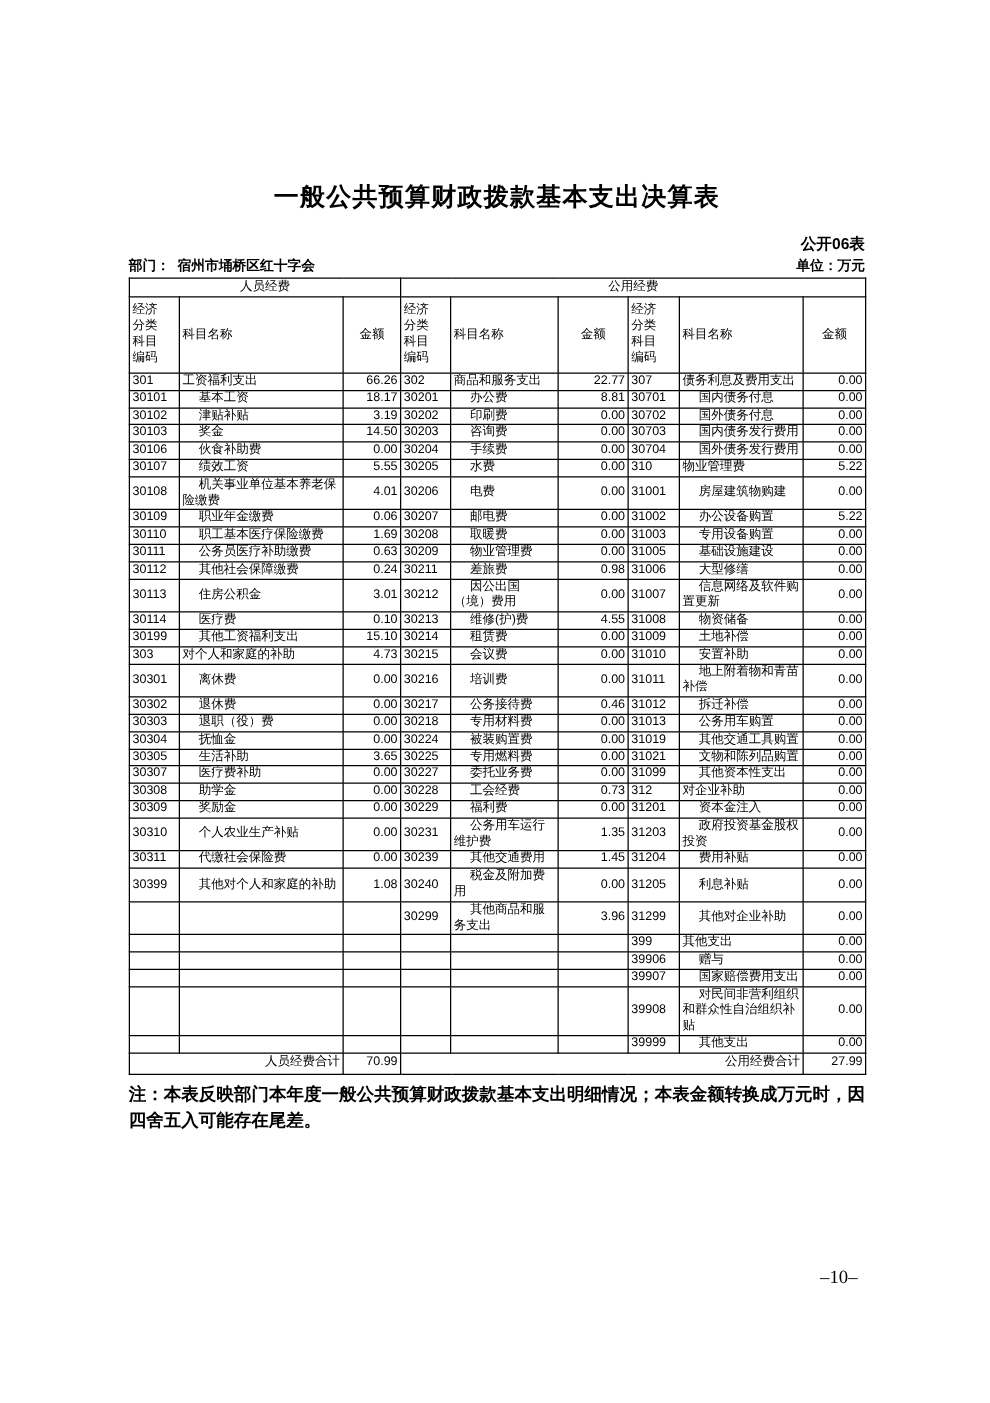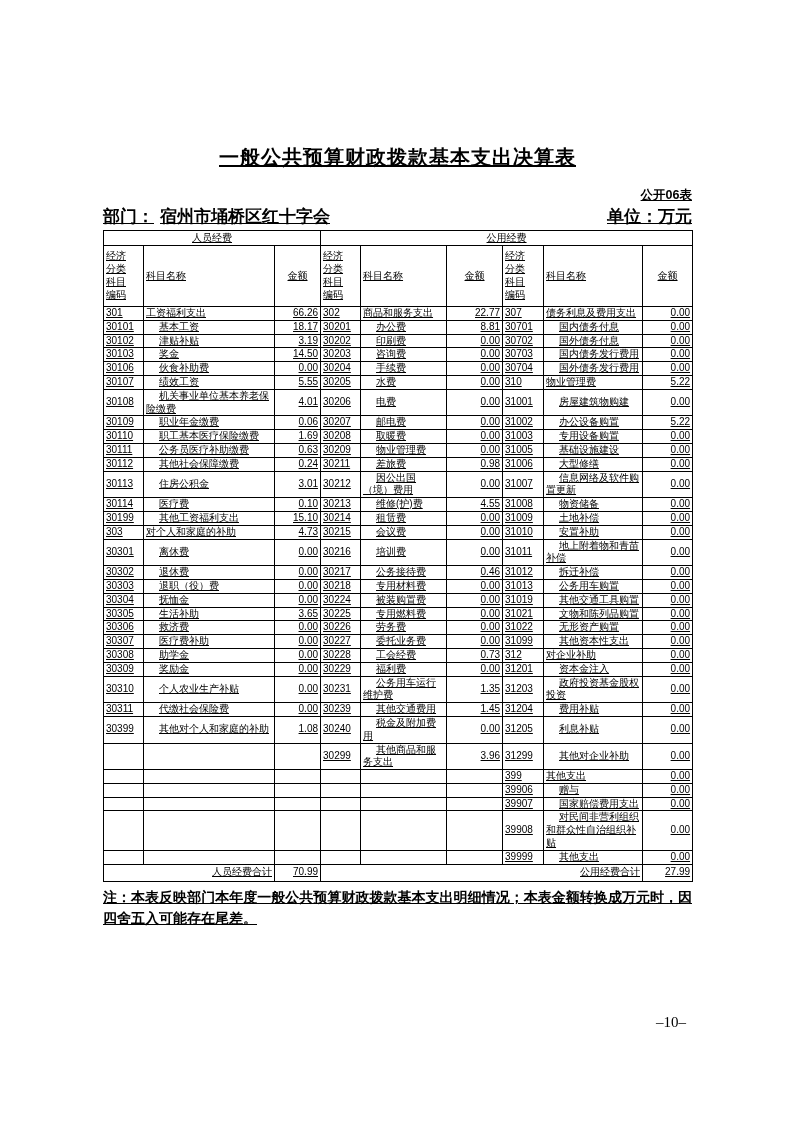--- a/index.html
+++ b/index.html
@@ -1,26 +1,26 @@
 <!DOCTYPE html>
 <html><head>
 <meta charset="utf-8">
 <style>
   html,body{margin:0;padding:0;background:#fff;}
   .page{
     position:relative;width:792px;height:1122px;background:#fff;
     font-family:"Liberation Sans","DejaVu Sans",sans-serif;color:#000;overflow:hidden;
   }
-  .sheet{position:absolute;left:103px;top:144px;width:589px;text-decoration:underline;}
+  .sheet{position:absolute;left:103px;top:144px;width:589px;}
   .doc-title{
     margin:0 0 16px 0;text-align:center;font-size:20px;font-weight:bold;
     letter-spacing:1px;white-space:nowrap;
   }
   .table-no{ text-align:right;font-size:12.5px;font-weight:bold;margin-bottom:1px; }
-  .dept-row{ display:flex;justify-content:space-between;font-size:17px;font-weight:bold;margin-bottom:2px; }
+  .dept-row{ display:flex;justify-content:space-between;font-size:11px;font-weight:bold;margin-bottom:2px; }
   .dept-left .lbl{margin-right:6px;}
   table.budget{
     border-collapse:collapse;width:589px;table-layout:fixed;
     border:1.5px solid #000;
     padding-left:14px;
   }
   table.budget th, table.budget td{
     border:1px solid #000;font-size:10px;font-weight:normal;
     line-height:1.28;padding:0 2px;vertical-align:middle;overflow:hidden;
   }
@@ -314,31 +314,20 @@
             <td class="name sub">生活补助</td>
             <td class="amt">3.65</td>
             <td class="code">30225</td>
             <td class="name sub">专用燃料费</td>
             <td class="amt">0.00</td>
             <td class="code">31021</td>
             <td class="name sub">文物和陈列品购置</td>
             <td class="amt">0.00</td>
           </tr>
           <tr>
-            <td class="code">30306</td>
-            <td class="name sub">救济费</td>
-            <td class="amt">0.00</td>
-            <td class="code">30226</td>
-            <td class="name sub">劳务费</td>
-            <td class="amt">0.00</td>
-            <td class="code">31022</td>
-            <td class="name sub">无形资产购置</td>
-            <td class="amt">0.00</td>
-          </tr>
-          <tr>
             <td class="code">30307</td>
             <td class="name sub">医疗费补助</td>
             <td class="amt">0.00</td>
             <td class="code">30227</td>
             <td class="name sub">委托业务费</td>
             <td class="amt">0.00</td>
             <td class="code">31099</td>
             <td class="name sub">其他资本性支出</td>
             <td class="amt">0.00</td>
           </tr>

